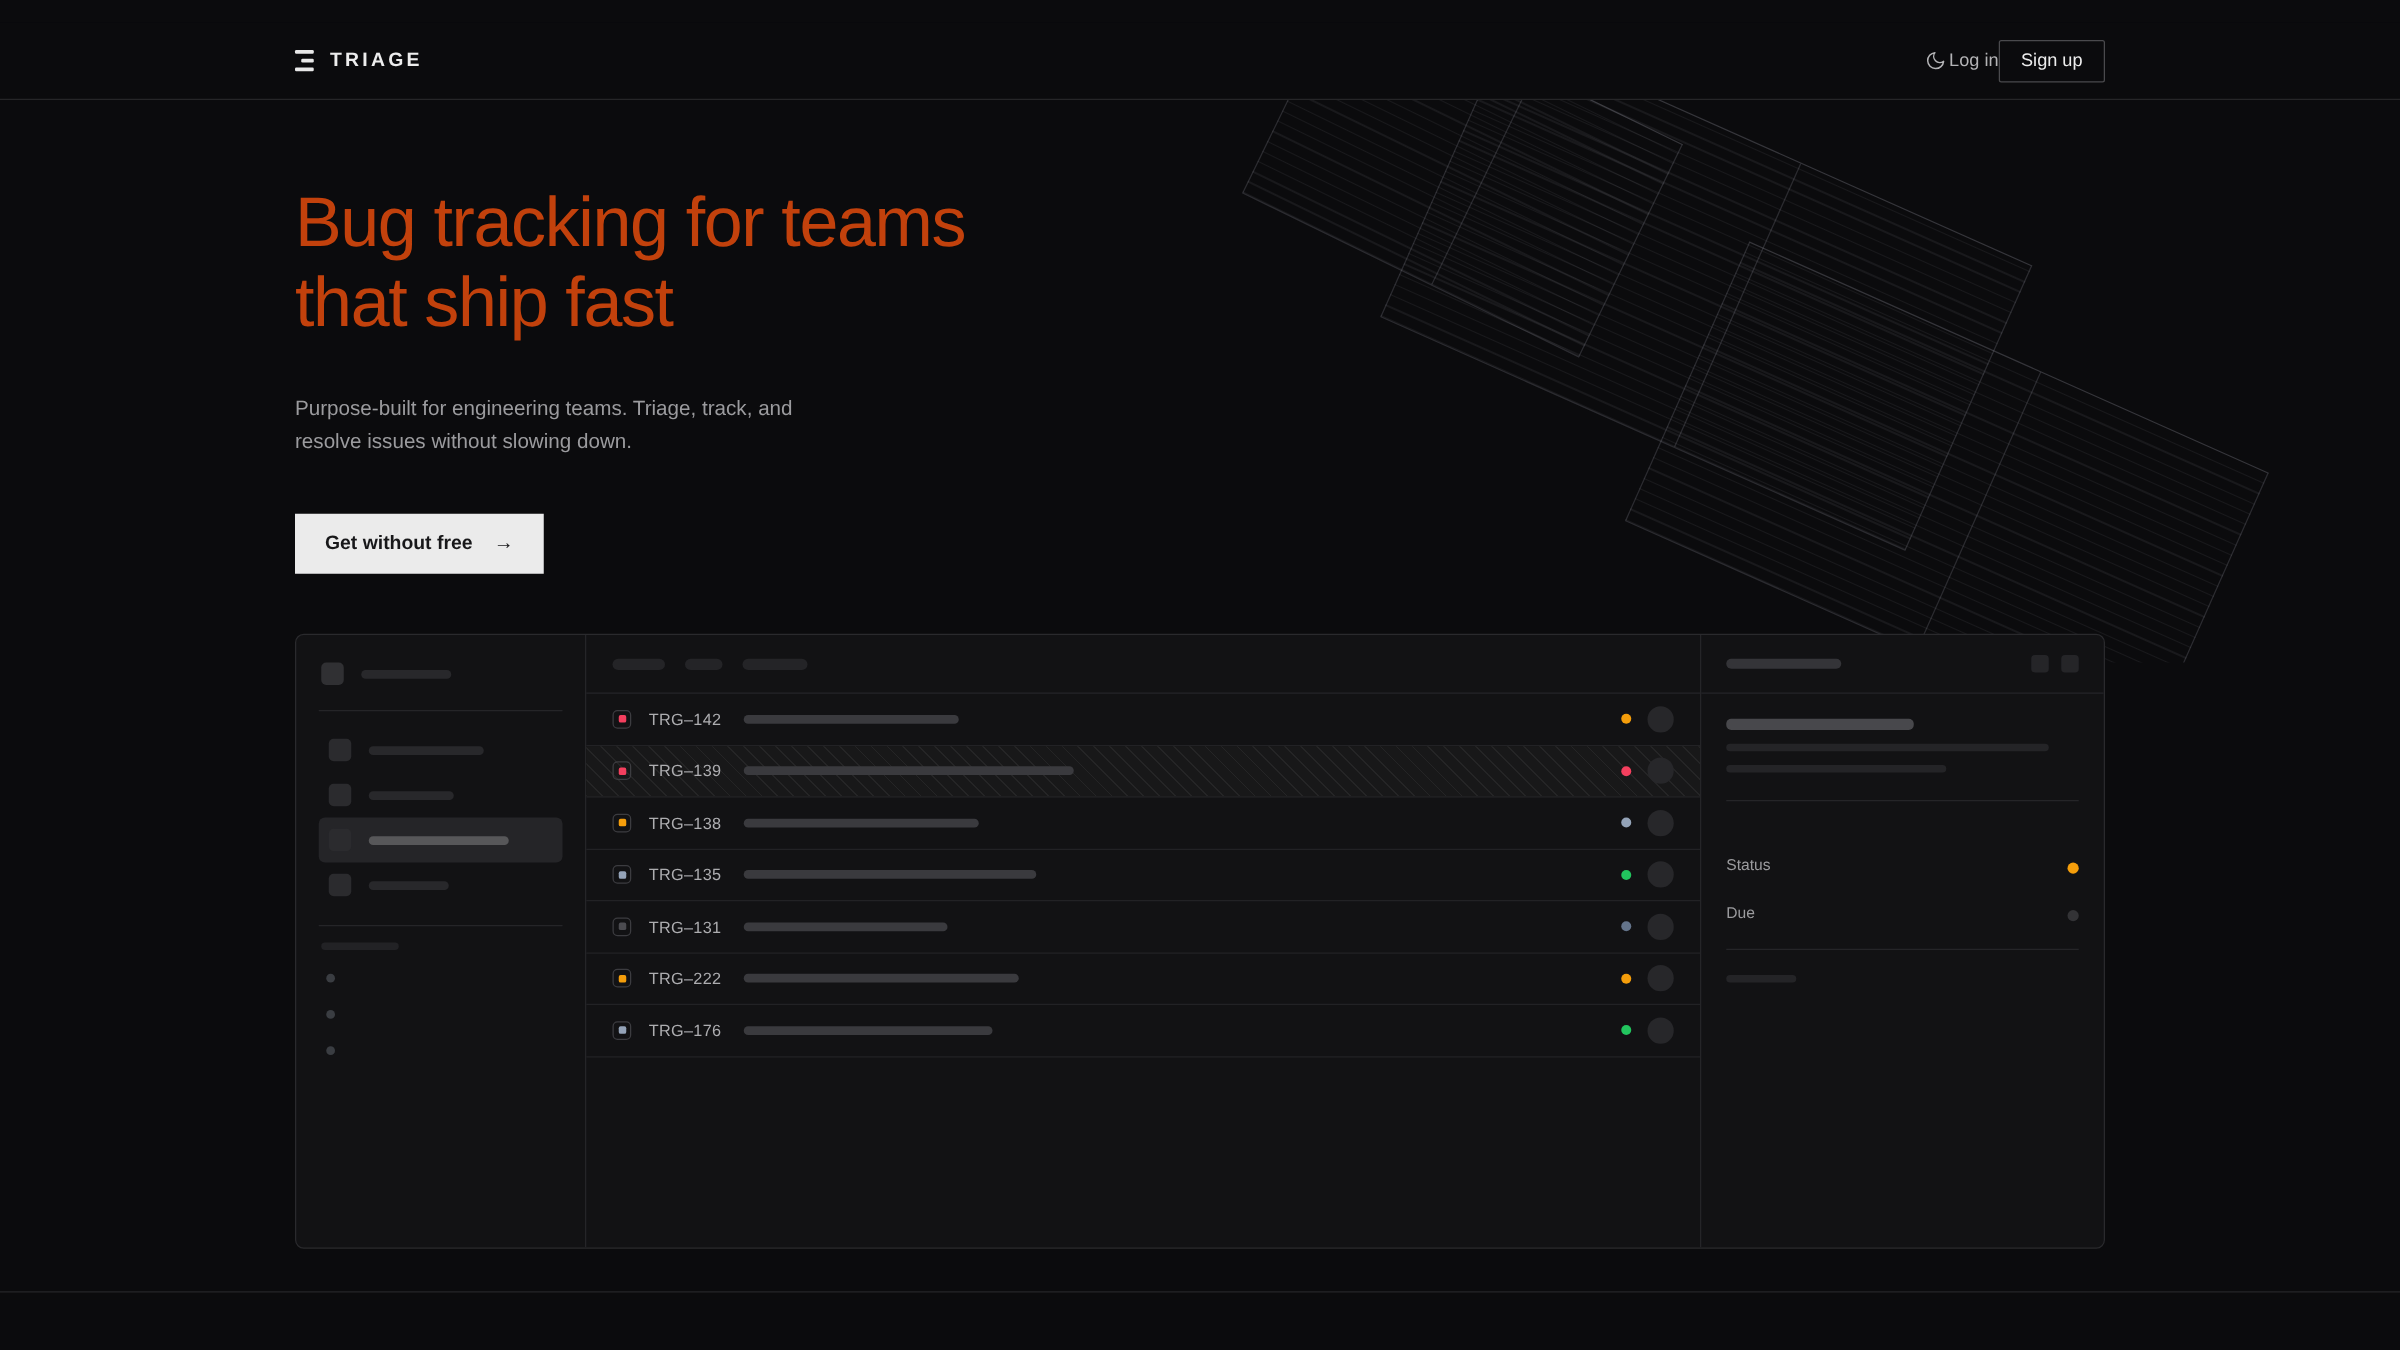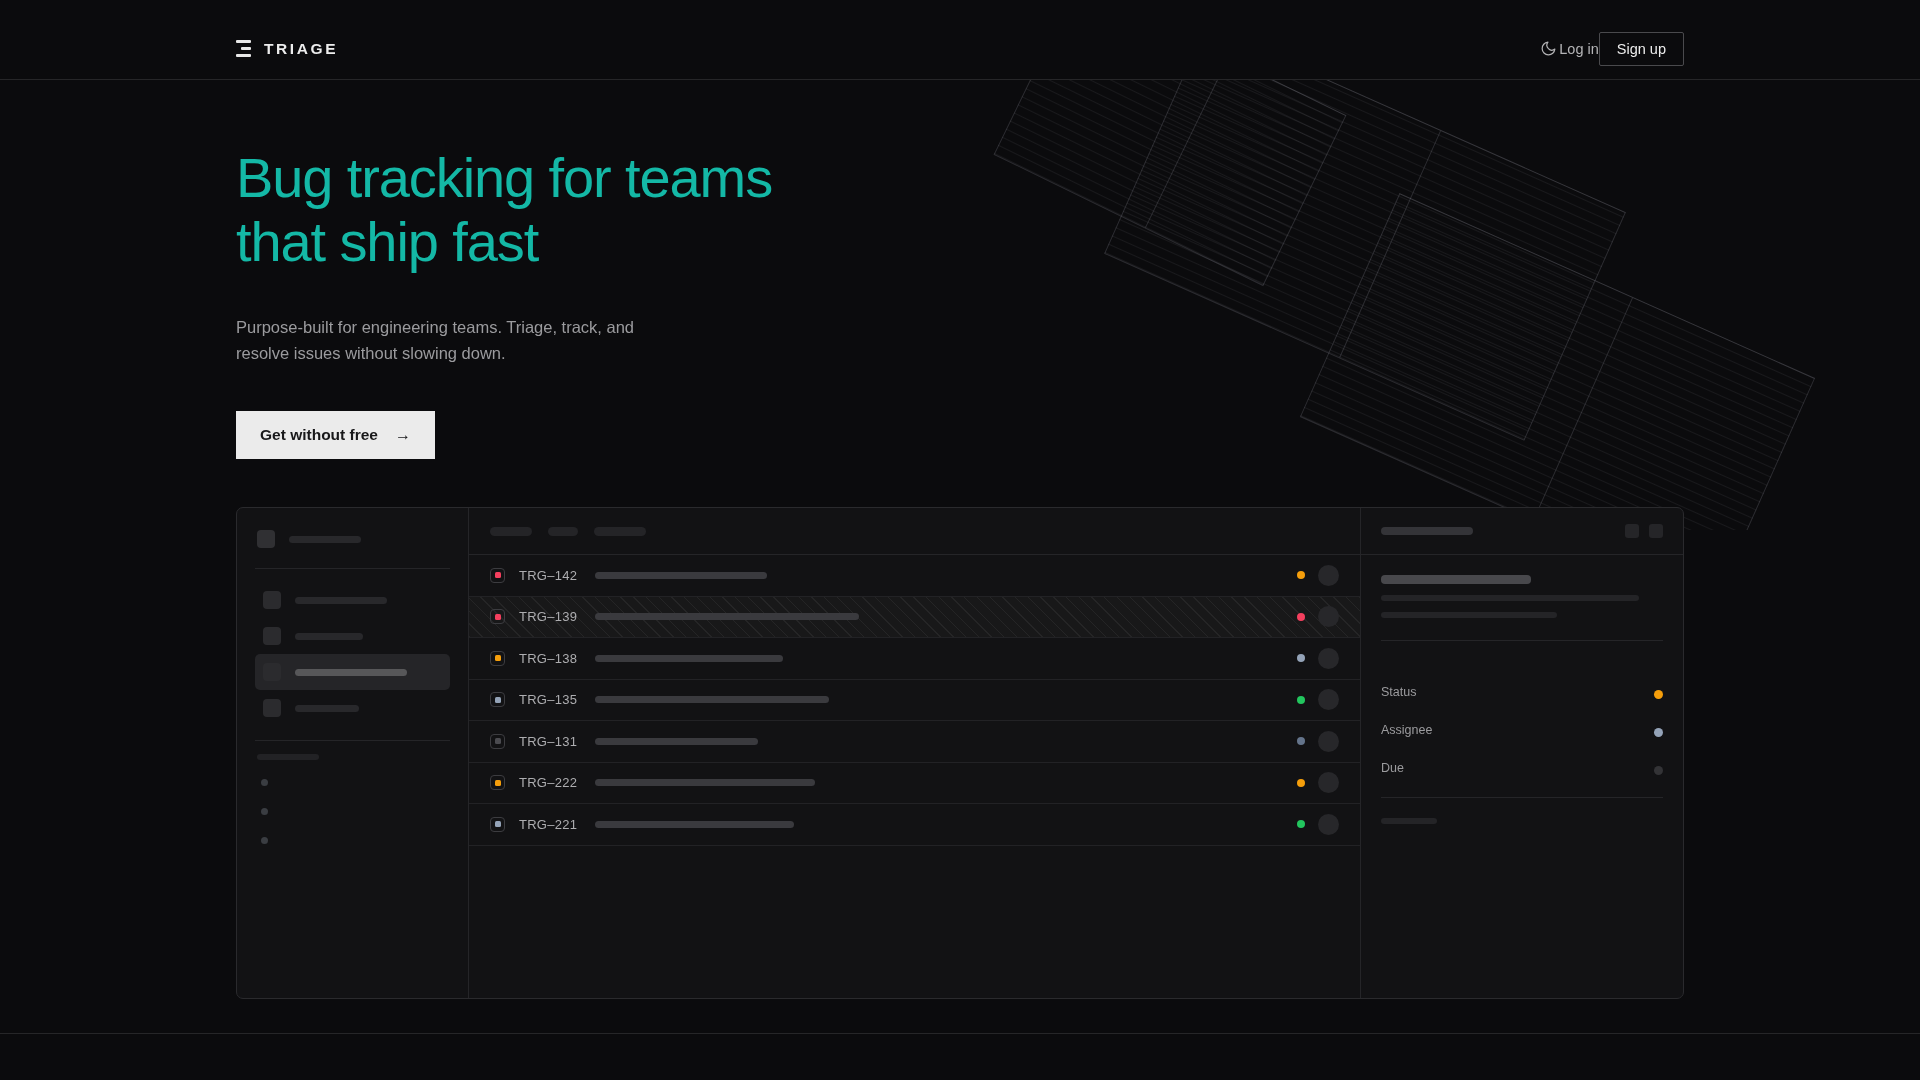--- a/index.html
+++ b/index.html
@@ -149,21 +149,21 @@
   }
 
   
   .hero {
     position: relative;
     z-index: 20;
     padding: 0 236px;
     padding-top: 66px;
   }
   .hero-title {
-    color: #14b8a6;
+    color: #c2410c;
     font-size: 56px;
     line-height: 1.14;
     font-weight: 400;
     letter-spacing: -1.1px;
     max-width: 760px;
   }
   .hero-sub {
     margin-top: 40px;
     color: #9b9b9e;
     font-size: 16.5px;
@@ -558,21 +558,21 @@
             <span class="row-title-bar" style="width: 220px;"></span>
             <span class="row-right">
               <span class="status-dot" style="background: rgb(245, 158, 11);"></span>
               <span class="avatar-sk"></span>
             </span>
           </div>
           <div class="row">
             <span class="badge">
               <i style="background: rgb(148, 163, 184);"></i>
             </span>
-            <span class="row-id">TRG–221</span>
+            <span class="row-id">TRG–176</span>
             <span class="row-title-bar" style="width: 199px;"></span>
             <span class="row-right">
               <span class="status-dot" style="background: rgb(34, 197, 94);"></span>
               <span class="avatar-sk"></span>
             </span>
           </div>
         </div>
     </div>
 
     <div class="mock-detail">
@@ -589,24 +589,20 @@
             <div class="d-line" style="width: 258px;"></div>
             <div class="d-line" style="width: 176px;"></div>
           </div>
         <div class="d-divider"></div>
         <div id="detail-meta">
             <div class="meta-row">
               <span class="meta-label">Status</span>
               <span class="meta-dot" style="background: rgb(245, 158, 11);"></span>
             </div>
             <div class="meta-row">
-              <span class="meta-label">Assignee</span>
-              <span class="meta-dot" style="background: rgb(148, 163, 184);"></span>
-            </div>
-            <div class="meta-row">
               <span class="meta-label">Due</span>
               <span class="meta-dot" style="background: rgb(51, 51, 54);"></span>
             </div>
           </div>
         <div class="d-divider"></div>
         <div class="activity-label"></div>
         <div id="detail-activity">
             <div class="activity-row"><span class="activity-av"></span></div>
             <div class="activity-row"><span class="activity-av"></span></div>
           </div>

